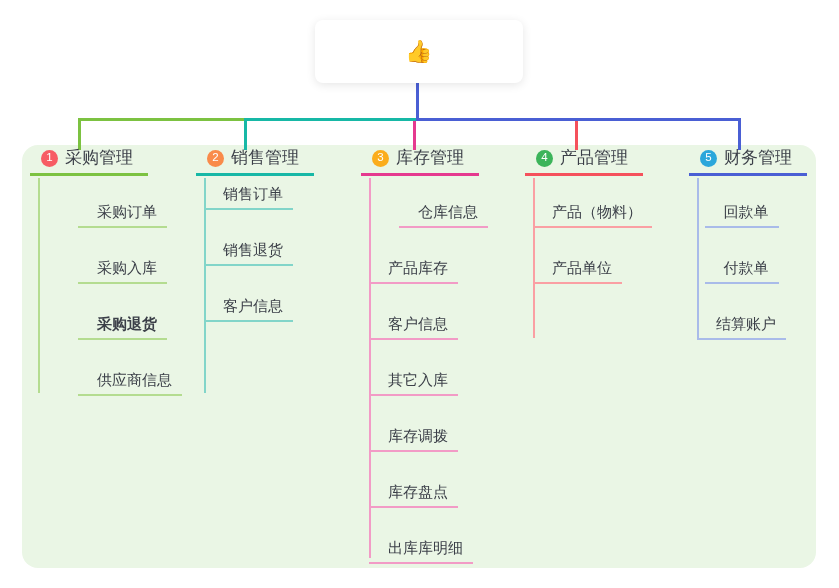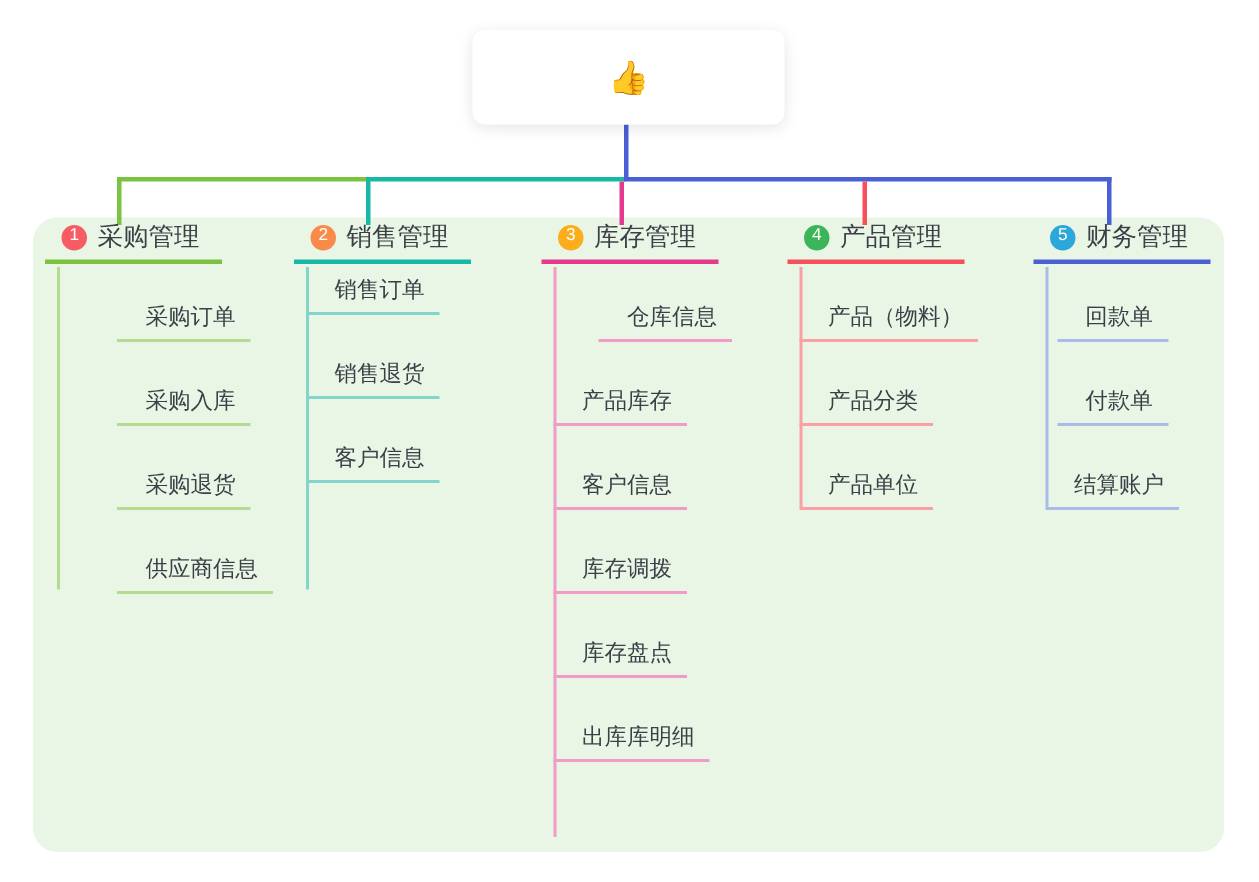--- a/index.html
+++ b/index.html
@@ -74,21 +74,21 @@
       </div>
       <div class="spine line" style="left: 38px; top: 178px; width: 2px; height: 215px; background: rgb(180, 220, 144);"></div>
       <div class="children" style="left: 38px; top: 178px; padding-left: 40px;">
         <div class="child-item first">
           <span class="child-label" style="border-bottom-color: rgb(180, 220, 144);">采购订单</span>
         </div>
         <div class="child-item">
           <span class="child-label" style="border-bottom-color: rgb(180, 220, 144);">采购入库</span>
         </div>
         <div class="child-item">
-          <span class="child-label" style="border-bottom-color: rgb(180, 220, 144);">采购退货</span>
+          <span class="child-label" style="border-bottom-color: rgb(180, 220, 144); font-weight: bold;">采购退货</span>
         </div>
         <div class="child-item">
           <span class="child-label" style="border-bottom-color: rgb(180, 220, 144);">供应商信息</span>
         </div>
       </div>
       <div class="branch-head" style="left: 196px; border-bottom-color: rgb(23, 184, 166);">
         <span class="badge" style="background: rgb(249, 139, 74);">2</span>
         <span>销售管理</span>
       </div>
       <div class="spine line" style="left: 204px; top: 178px; width: 2px; height: 215px; background: rgb(130, 213, 201);"></div>
@@ -112,40 +112,40 @@
         <div class="child-item first">
           <span class="child-label" style="border-bottom-color: rgb(242, 155, 198); margin-left: 30px;">仓库信息</span>
         </div>
         <div class="child-item">
           <span class="child-label" style="border-bottom-color: rgb(242, 155, 198);">产品库存</span>
         </div>
         <div class="child-item">
           <span class="child-label" style="border-bottom-color: rgb(242, 155, 198);">客户信息</span>
         </div>
         <div class="child-item">
+          <span class="child-label" style="border-bottom-color: rgb(242, 155, 198);">其它入库</span>
+        </div>
+        <div class="child-item">
           <span class="child-label" style="border-bottom-color: rgb(242, 155, 198);">库存调拨</span>
         </div>
         <div class="child-item">
           <span class="child-label" style="border-bottom-color: rgb(242, 155, 198);">库存盘点</span>
         </div>
         <div class="child-item">
           <span class="child-label" style="border-bottom-color: rgb(242, 155, 198);">出库库明细</span>
         </div>
       </div>
       <div class="branch-head" style="left: 525px; border-bottom-color: rgb(245, 81, 92);">
         <span class="badge" style="background: rgb(60, 180, 90);">4</span>
         <span>产品管理</span>
       </div>
       <div class="spine line" style="left: 533px; top: 178px; width: 2px; height: 160px; background: rgb(250, 159, 163);"></div>
       <div class="children" style="left: 533px; top: 178px;">
         <div class="child-item first">
           <span class="child-label" style="border-bottom-color: rgb(250, 159, 163);">产品（物料）</span>
-        </div>
-        <div class="child-item">
-          <span class="child-label" style="border-bottom-color: rgb(250, 159, 163);">产品分类</span>
         </div>
         <div class="child-item">
           <span class="child-label" style="border-bottom-color: rgb(250, 159, 163);">产品单位</span>
         </div>
       </div>
       <div class="branch-head" style="left: 689px; border-bottom-color: rgb(74, 95, 212);">
         <span class="badge" style="background: rgb(43, 167, 219);">5</span>
         <span>财务管理</span>
       </div>
       <div class="spine line" style="left: 697px; top: 178px; width: 2px; height: 160px; background: rgb(169, 187, 233);"></div>

